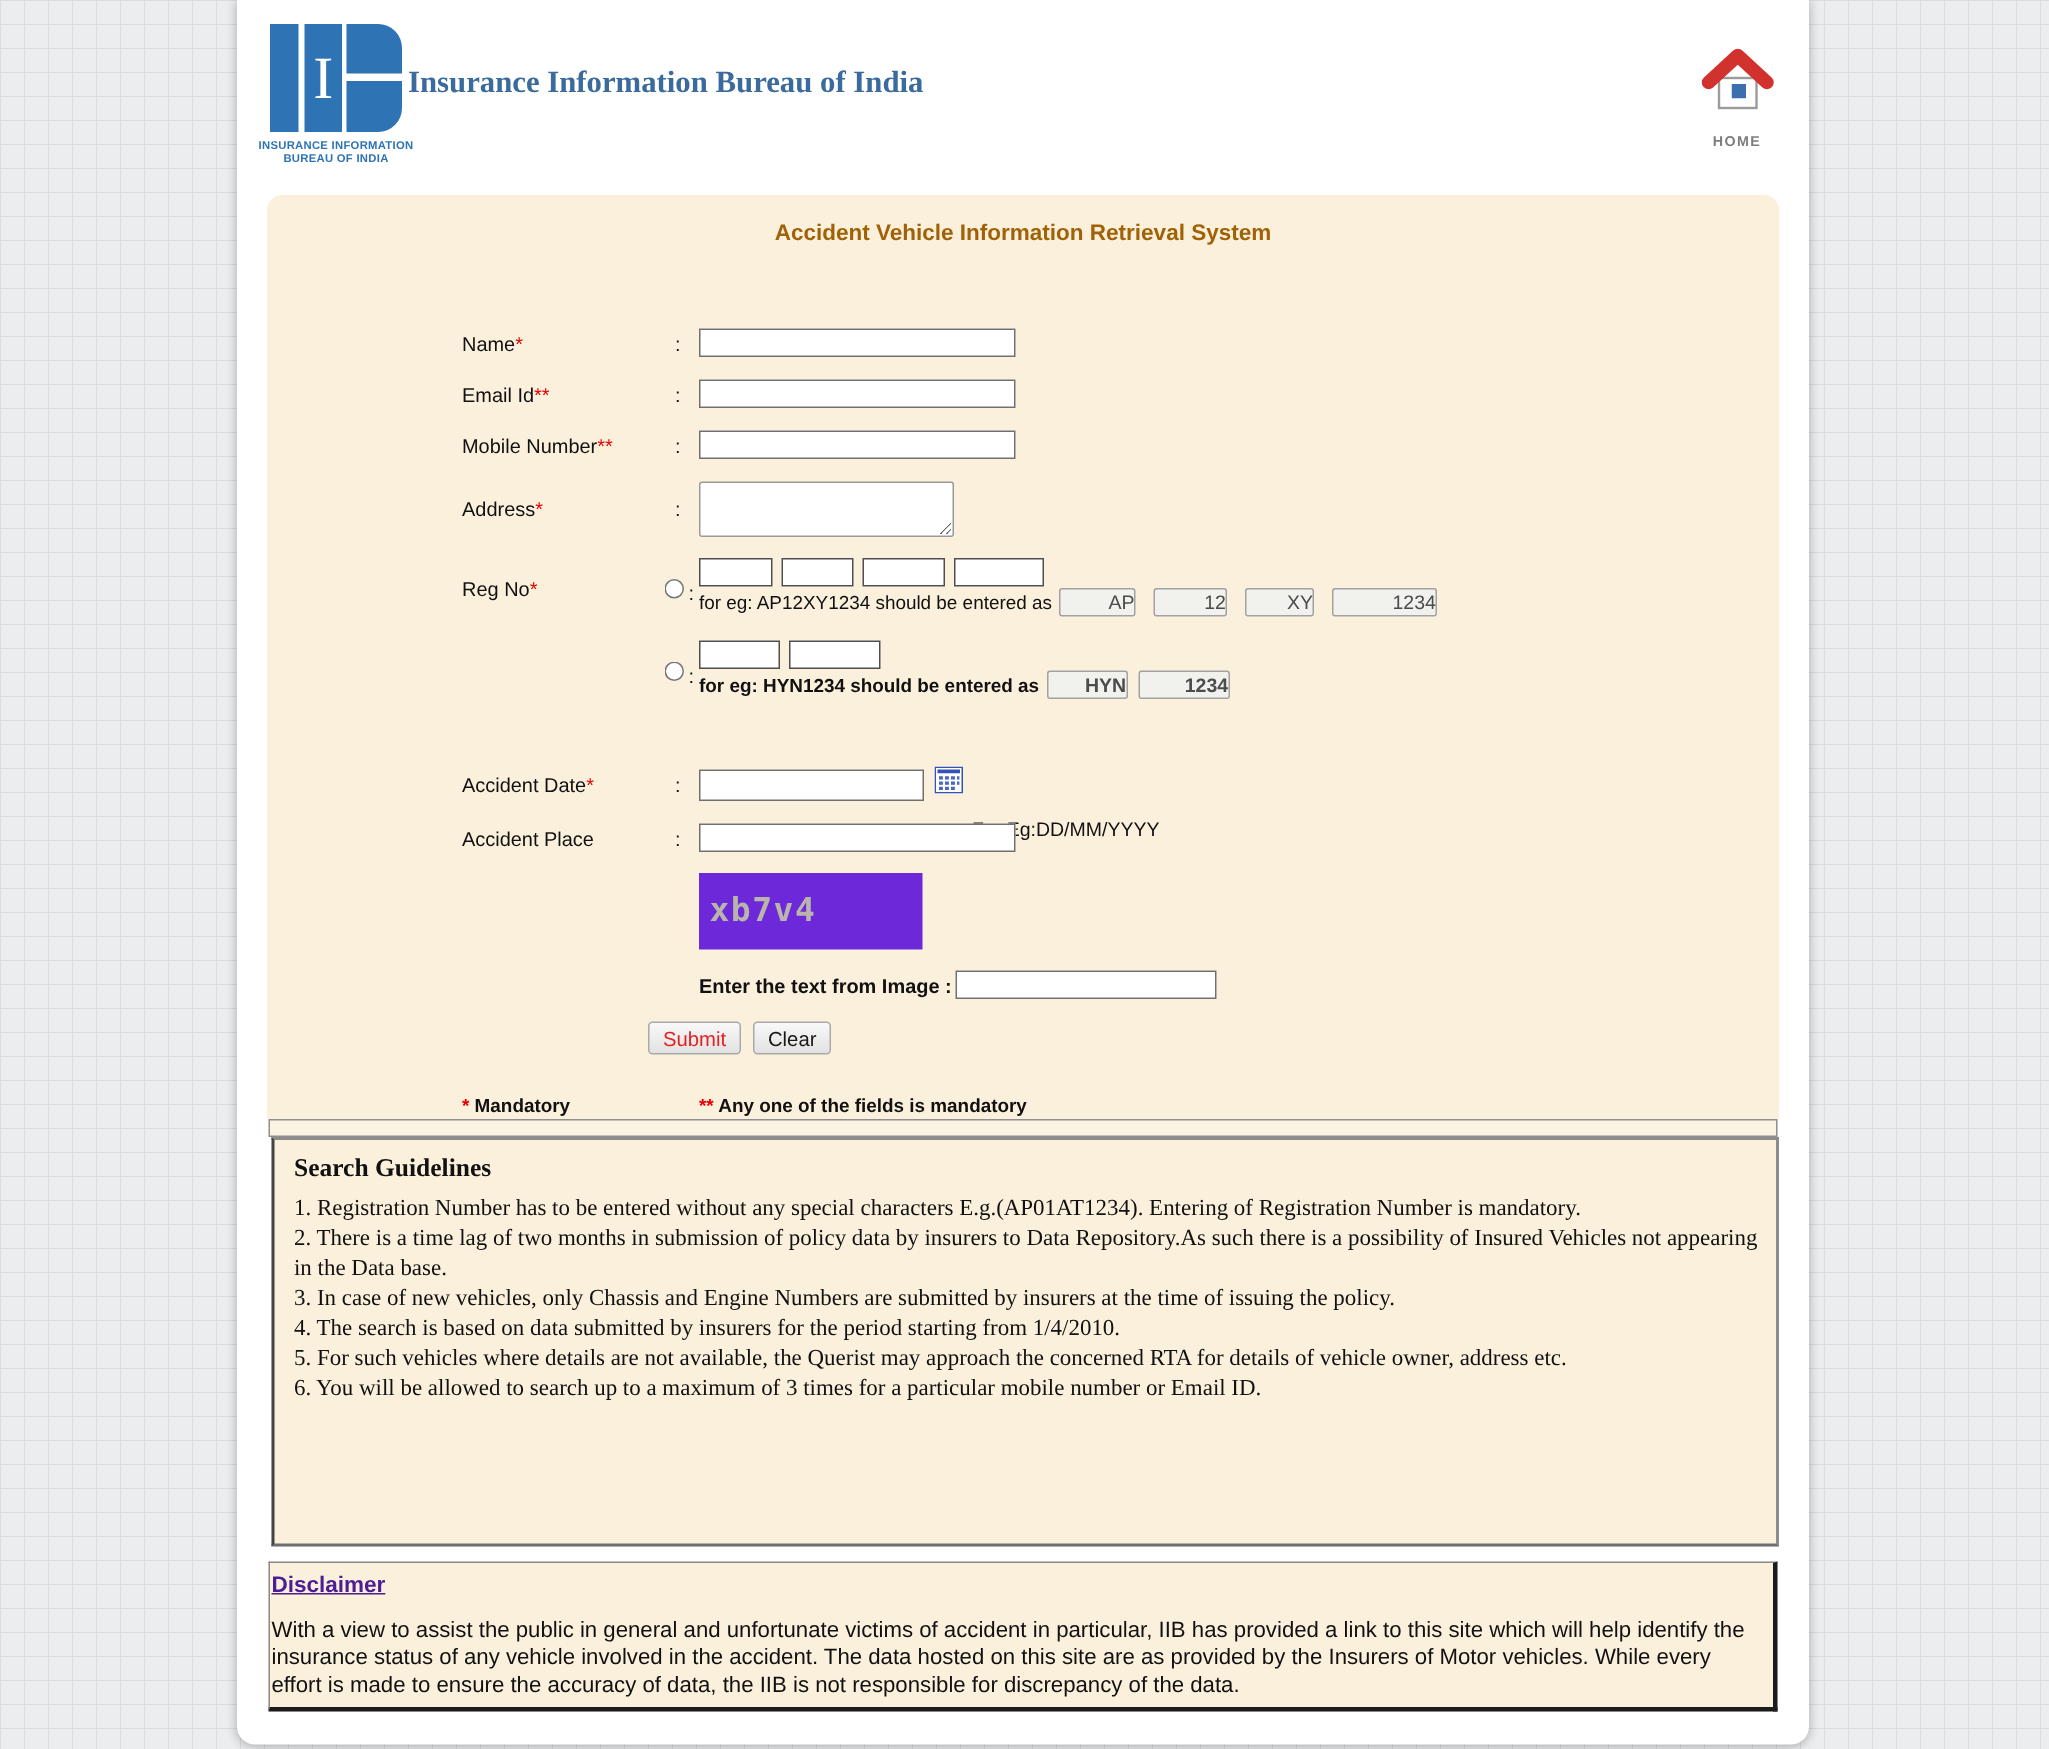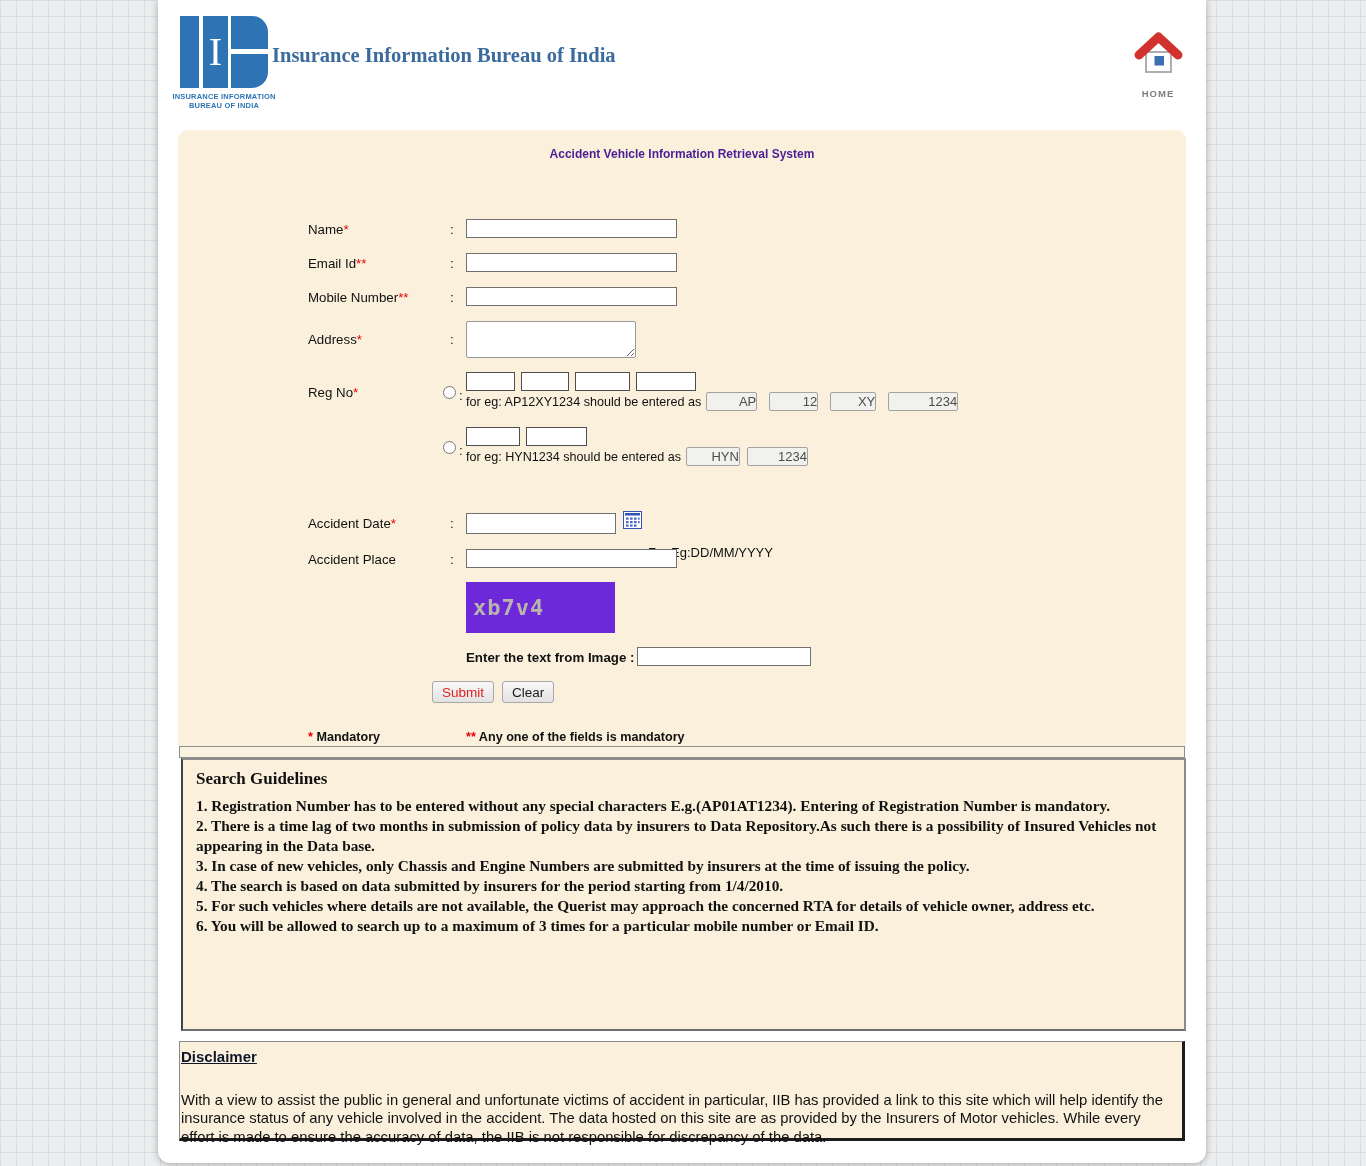--- a/index.html
+++ b/index.html
@@ -42,21 +42,21 @@
     background:#fbf3e2; border:1px solid #8f8f8f; }
   .guidelines { position:absolute; left:23px; top:758px; width:1005px; height:273px;
     background:#faf0dc; border:2px solid #8c8c8c; border-left-color:#454545; border-bottom-color:#6e6e6e;
     padding:9px 10px 0 13px; }
   .disclaimer { position:absolute; left:21px; top:1041px; width:1006px; height:100px;
     background:#faf0dc; border:1px solid #8a8a8a; border-right:3px solid #1c1c1c; border-bottom:3px solid #1c1c1c;
     padding:6px 6px 0 1px; }
 
   
   .form-title { position:absolute; left:0; top:17px; width:100%; text-align:center;
-    font-size:12px; font-weight:bold; color:#4c1d95; }
+    font-size:15px; font-weight:bold; color:#a16207; }
   .flabel { position:absolute; left:130px; font-size:13.3px; color:#111; }
   .req { color:#e80000; }
   .colon { position:absolute; left:272px; font-size:13.3px; color:#111; }
   .tin { position:absolute; background:#fff; border:1px solid #707070; height:19px;
     font-size:13px; padding:0 3px; font-family:"Liberation Sans", sans-serif; }
   .w211 { width:211px; }
   .addr { position:absolute; left:288px; top:191px; width:170px; height:37px;
     background:#fff; border:1px solid #9a9a9a; border-radius:2px; resize:both; font-size:13px; padding:2px 3px;
     font-family:"Liberation Sans", sans-serif; }
   .radio { position:absolute; left:265px; width:13px; height:13px; }
@@ -84,24 +84,24 @@
   .btn { position:absolute; top:551px; height:22px; padding:0 9px; font-size:13.5px;
     border:1px solid #a9a9a9; border-radius:3px; background:linear-gradient(#f8f8f8,#e2e2e2); cursor:pointer;
     font-family:"Liberation Sans", sans-serif; }
   .btn-submit { left:254px; color:#e32222; }
   .btn-clear { left:324px; color:#1a1a1a; }
   .note { position:absolute; top:600px; font-size:12.6px; font-weight:bold; color:#111; }
   .note1 { left:130px; } .note2 { left:288px; }
 
   
   .g-title { font-family:"Liberation Serif", serif; font-weight:bold; font-size:17px; color:#111; margin-bottom:7px; }
-  .g-item { font-family:"Liberation Serif", serif; font-size:15.3px; color:#111; line-height:20px;font-weight:bold; }
-
-  
-  .d-link { display:inline-block; color:#0f172a; font-weight:bold; font-size:15px; text-decoration:underline; cursor:pointer; margin-bottom:26px; }
+  .g-item { font-family:"Liberation Serif", serif; font-size:15.3px; color:#111; line-height:20px; }
+
+  
+  .d-link { display:inline-block; color:#4c1d95; font-weight:bold; font-size:15px; text-decoration:underline; cursor:pointer; margin-bottom:13px; }
   .d-text { font-size:14.8px; color:#111; line-height:18.4px; }
 </style>
 </head>
 <body>
 
 <div class="page">
 
   <div class="logo">
     <div class="logo-blocks">
       <div class="logo-bar1"></div>
@@ -170,21 +170,21 @@
           <div class="ex">1234</div>
         </div>
     </div>
 
     <input class="radio" style="top: 311px;" type="radio" name="regfmt">
     <span class="rcolon" style="top:313px;">:</span>
     <div class="reg-row g6" style="top:297px;">
       <input class="rw5" type="text" style="">
       <input class="rw6" type="text" style="">
     </div>
-    <div class="ex-line" style="top:317px;">
+    <div class="ex-line" style="top:317px;font-weight:bold;">
       <span class="ex-text">for eg: HYN1234 should be entered as</span>
       <div class="ex-boxes exb2">
 
       <div class="ex">HYN</div>
           <div class="ex">1234</div>
         </div>
     </div>
 
     <span class="flabel" style="top:386px;"><span>Accident Date</span><span class="req">*</span></span>
     <span class="colon" style="top:386px;">:</span>

